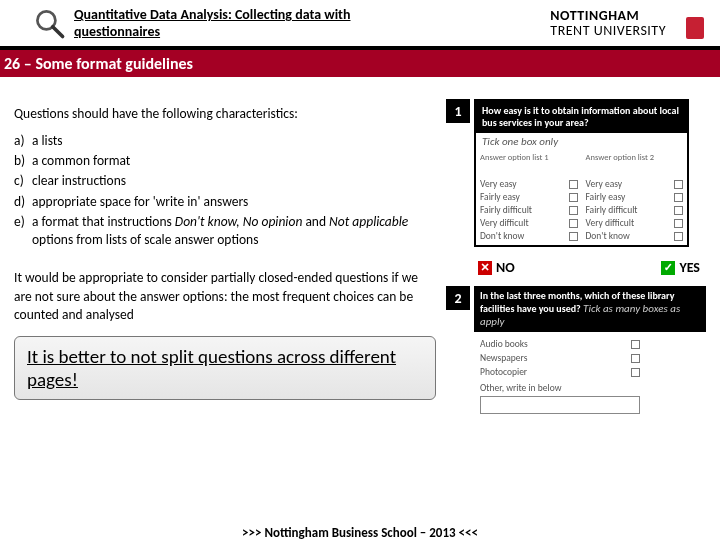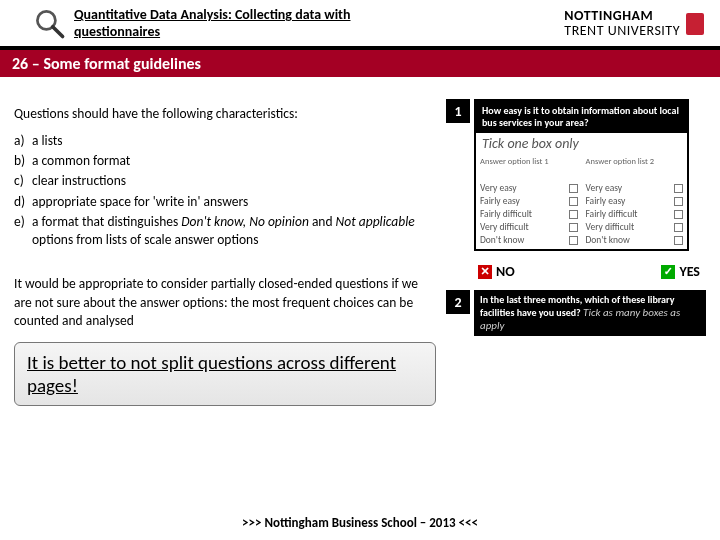--- a/index.html
+++ b/index.html
@@ -1,44 +1,44 @@
 <!DOCTYPE html>
 <html><head>
 <meta charset="utf-8">
 <style>
   * { box-sizing: border-box; margin: 0; padding: 0; }
   body { width: 720px; height: 540px; font-family: Calibri, Arial, sans-serif; background: #fff; color: #000; position: relative; }
 
   .header { display: flex; align-items: center; padding: 6px 16px 4px 32px; border-bottom: 2px solid #000; }
   .mag-icon { width: 36px; height: 36px; margin-right: 6px; }
   .header-title { font-size: 14px; font-weight: bold; text-decoration: underline; line-height: 1.2; max-width: 330px; }
-  .uni-logo { margin-left: auto; display: flex; align-items: center; gap: 6px; }
+  .uni-logo { margin-left: auto; display: flex; align-items: flex-end; gap: 20px; }
   .uni-text { font-size: 14px; line-height: 1.05; text-align: left; letter-spacing: 0.5px; }
   .uni-text .l1 { font-weight: 600; }
   .uni-text .l2 { font-weight: 400; }
   .uni-badge { width: 18px; height: 22px; background: #c62033; border-radius: 2px; }
 
-  .slide-title-bar { background: #a40024; color: #fff; padding: 4px 12px; font-size: 16px; font-weight: bold; border-top: 2px solid #000; }
+  .slide-title-bar { background: #a40024; color: #fff; padding: 4px 4px; font-size: 16px; font-weight: bold; border-top: 2px solid #000; }
 
   .content { display: flex; padding: 22px 12px 6px 14px; gap: 10px; }
   .left { flex: 1; font-size: 13.5px; }
   .intro { margin: 6px 0 10px; }
   .list { list-style: none; padding-left: 0; }
   .list li { display: flex; margin: 2px 0; line-height: 1.35; }
   .list .lk { width: 18px; flex-shrink: 0; }
   .list .lv .ital { font-style: italic; }
-  .para2 { margin: 26px 0 12px; line-height: 1.35; }
+  .para2 { margin: 20px 0 12px; line-height: 1.35; }
   .callout { border: 1px solid #777; border-radius: 6px; background: linear-gradient(#f5f5f5,#e5e5e5); padding: 8px 12px; font-size: 19px; text-decoration: underline; display: inline-block; }
 
   .right { width: 262px; }
   .ex-row { display: flex; gap: 4px; margin-bottom: 6px; }
   .num-badge { width: 24px; height: 24px; background: #000; color: #fff; font-weight: bold; font-size: 14px; display: flex; align-items: center; justify-content: center; flex-shrink: 0; }
   .ex1 { width: 215px; border: 2px solid #000; font-size: 10px; }
   .ex1-q { background: #000; color: #fff; padding: 4px 6px; font-weight: bold; line-height: 1.2; }
-  .ex1-tick { color: #555; font-size: 14px; padding: 2px 6px; font-style: italic; }
+  .ex1-tick { color: #555; font-size: 11px; padding: 2px 6px; font-style: italic; }
   .ex1-cols { display: flex; }
   .ex1-col { flex: 1; padding: 2px 4px; }
   .ex1-colhdr { color: #666; font-size: 8.5px; margin-bottom: 16px; }
   .ex1-opt { display: flex; justify-content: space-between; align-items: center; color: #555; font-size: 9.5px; margin: 1px 0; gap: 36px; }
   .ex1-box { width: 9px; height: 9px; border: 1px solid #777; }
 
   .noyes { display: flex; justify-content: space-between; padding: 6px 8px 10px 32px; font-size: 14px; font-weight: bold; }
   .noyes span { display: inline-flex; align-items: center; gap: 4px; }
   .mark { width: 14px; height: 14px; display: inline-flex; align-items: center; justify-content: center; font-size: 11px; color: #fff; }
   .mark.no { background: #c00; }
@@ -46,21 +46,21 @@
 
   .ex2 { width: 232px; font-size: 10px; }
   .ex2-q { background: #000; color: #fff; padding: 4px 6px; font-weight: bold; line-height: 1.2; }
   .ex2-q .tickline { font-weight: normal; font-style: italic; font-size: 11px; color: #ccc; }
   .ex2-body { padding: 4px 6px; }
   .ex2-opt { display: flex; justify-content: space-between; color: #555; font-size: 9.5px; margin: 2px 0; align-items: center; }
   .ex2-opt .ex1-box { margin-right: 60px; }
   .ex2-write { color: #555; font-size: 9.5px; margin-top: 4px; }
   .ex2-line { border: 1px solid #888; height: 18px; margin-top: 2px; width: 160px; }
 
-  .footer { position: absolute; bottom: 10px; left: 0; right: 0; text-align: center; font-size: 13px; font-weight: bold; }
+  .footer { position: absolute; bottom: 0; left: 0; right: 0; text-align: center; font-size: 13px; font-weight: bold; }
 </style>
 </head>
 <body>
 
 <div class="header">
   <svg class="mag-icon" viewBox="0 0 40 40">
     <circle cx="16" cy="16" r="10" fill="none" stroke="#555" stroke-width="3"></circle>
     <line x1="23" y1="23" x2="34" y2="34" stroke="#333" stroke-width="4" stroke-linecap="round"></line>
   </svg>
   <div class="header-title">Quantitative Data Analysis: Collecting data with questionnaires</div>
@@ -90,21 +90,21 @@
       <li>
           <span class="lk">c)</span>
           <span class="lv">clear instructions</span>
         </li>
       <li>
           <span class="lk">d)</span>
           <span class="lv">appropriate space for 'write in' answers</span>
         </li>
       <li>
           <span class="lk">e)</span>
-          <span class="lv"><span>a format that distinguishes </span><span class="ital">Don't know, No opinion</span><span> and </span><span class="ital">Not applicable</span><span> options from lists of scale answer options</span></span>
+          <span class="lv"><span>a format that instructions </span><span class="ital">Don't know, No opinion</span><span> and </span><span class="ital">Not applicable</span><span> options from lists of scale answer options</span></span>
         </li>
     </ul>
     <p class="para2">It would be appropriate to consider partially closed-ended questions if we are not sure about the answer options: the most frequent choices can be counted and analysed</p>
     <div class="callout">It is better to not split questions across different pages!</div>
   </div>
 
   <div class="right">
     <div class="ex-row">
       <div class="num-badge">1</div>
       <div class="ex1">
@@ -172,18 +172,34 @@
         </span>
     </div>
 
     <div class="ex-row">
       <div class="num-badge">2</div>
       <div class="ex2">
         <div class="ex2-q">
           <span>In the last three months, which of these library facilities have you used?</span>
           <span class="tickline">Tick as many boxes as apply</span>
         </div>
+        <div class="ex2-body">
+          <div class="ex2-opt">
+              <span>Audio books</span>
+              <span class="ex1-box"></span>
+            </div>
+          <div class="ex2-opt">
+              <span>Newspapers</span>
+              <span class="ex1-box"></span>
+            </div>
+          <div class="ex2-opt">
+              <span>Photocopier</span>
+              <span class="ex1-box"></span>
+            </div>
+          <div class="ex2-write">Other, write in below</div>
+          <div class="ex2-line"></div>
+        </div>
       </div>
     </div>
   </div>
 </div>
 
 <div class="footer">&gt;&gt;&gt; Nottingham Business School – 2013 &lt;&lt;&lt;</div>
 
 </body></html>

